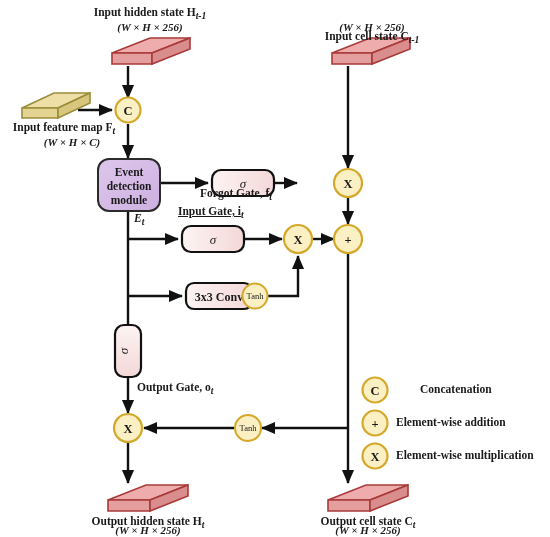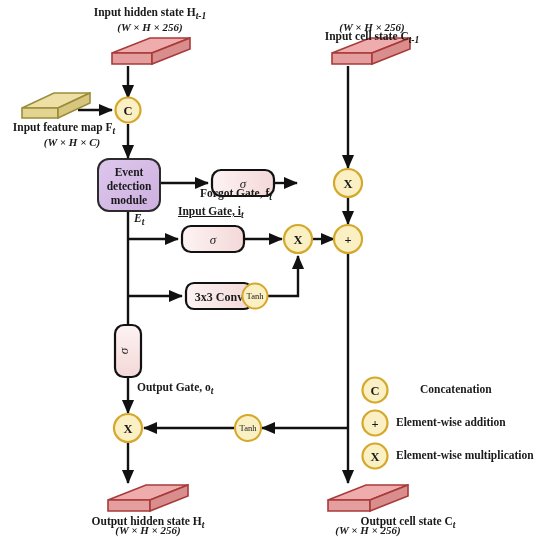--- a/index.html
+++ b/index.html
@@ -288,21 +288,21 @@
     <span>Output Gate, o</span><i><sub>t</sub></i>
   </div>
 
   <div class="lbl ctr" style="left:148px; top:515px;">
     <span>Output hidden state H</span><i><sub>t</sub></i>
   </div>
   <div class="lbl sub ctr" style="left:148px; top:524px;">
     <i>(W × H × 256)</i>
   </div>
 
-  <div class="lbl ctr" style="left:368px; top:515px;margin-left:40px;">
+  <div class="lbl ctr" style="left:368px; top:515px;">
     <span>Output cell state C</span><i><sub>t</sub></i>
   </div>
   <div class="lbl sub ctr" style="left:368px; top:524px;">
     <i>(W × H × 256)</i>
   </div>
 
   <div class="legend-txt" style="left:396px; top:383px;margin-left:24px;">Concatenation</div>
   <div class="legend-txt" style="left:396px; top:416px;">Element-wise addition</div>
   <div class="legend-txt" style="left:396px; top:449px;">Element-wise multiplication</div>
 

